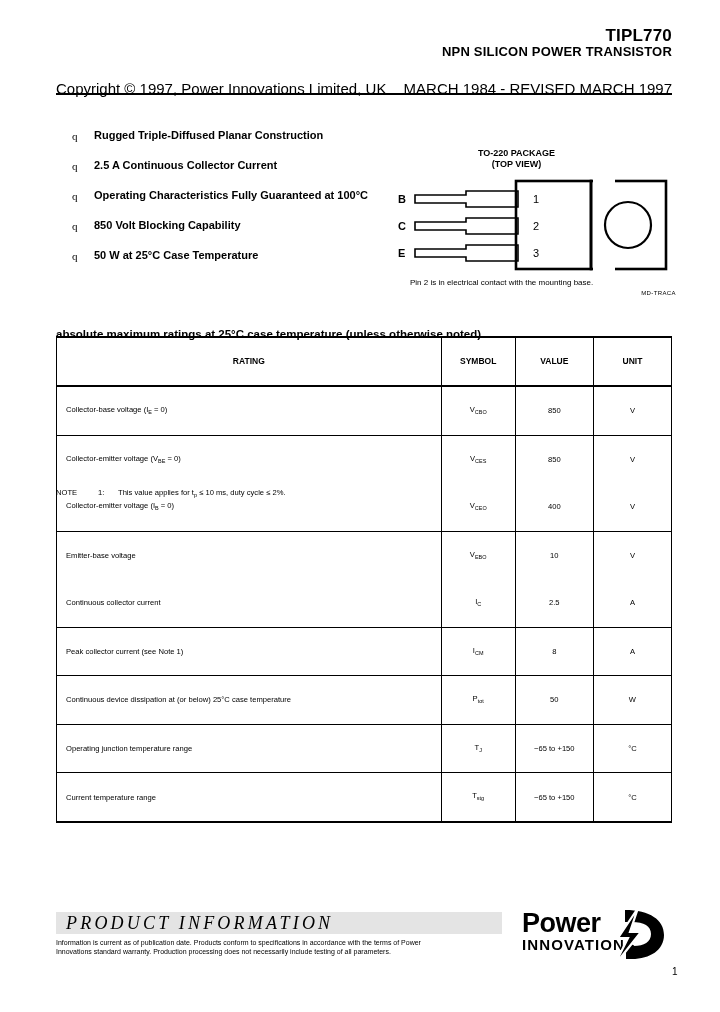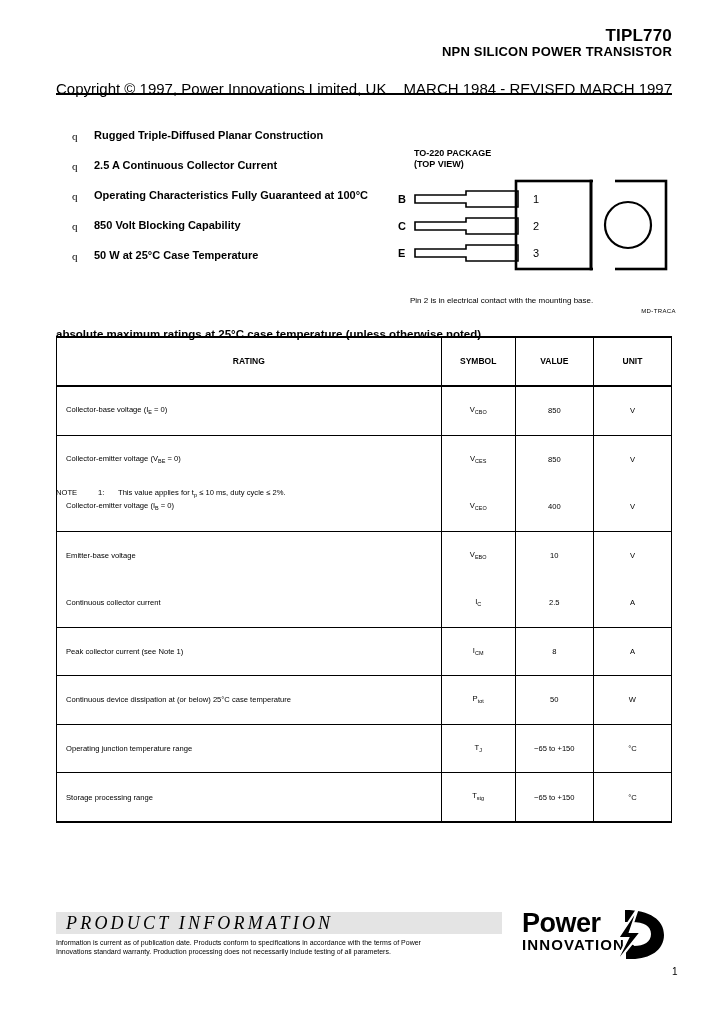--- a/index.html
+++ b/index.html
@@ -94,32 +94,33 @@
   }
 
   
   .package-area {
     position: absolute;
     left: 396px;
     top: 148px;
     width: 290px;
   }
   .pkg-title {
+    text-align: center;
     font-size: 9px;
     font-weight: bold;
     line-height: 11px;
     width: 205px;
     margin-left: 18px;
   }
   .pkg-drawing {
     margin-top: 7px;
   }
   .pkg-caption {
     font-size: 8px;
-    margin-top: 19px;
+    margin-top: 1px;
     margin-left: 14px;
   }
   .pkg-code {
     font-size: 6px;
     text-align: right;
     margin-top: 3px;
     padding-right: 10px;
     letter-spacing: 0.4px;
   }
 
@@ -368,21 +369,21 @@
             <td>50</td>
             <td>W</td>
           </tr>
           <tr>
             <td class="rating-cell">Operating junction temperature range</td>
             <td>T<sub>J</sub></td>
             <td>−65 to +150</td>
             <td>°C</td>
           </tr>
           <tr>
-            <td class="rating-cell">Storage processing range</td>
+            <td class="rating-cell">Current temperature range</td>
             <td>T<sub>stg</sub></td>
             <td>−65 to +150</td>
             <td>°C</td>
           </tr>
         </tbody>
     </table>
   </div>
 
   <div class="note-line">
     <span class="note-label">NOTE</span><span class="note-num">1:</span><span id="note-text">This value applies for t<sub>p</sub> ≤ 10 ms, duty cycle ≤ 2%.</span>

